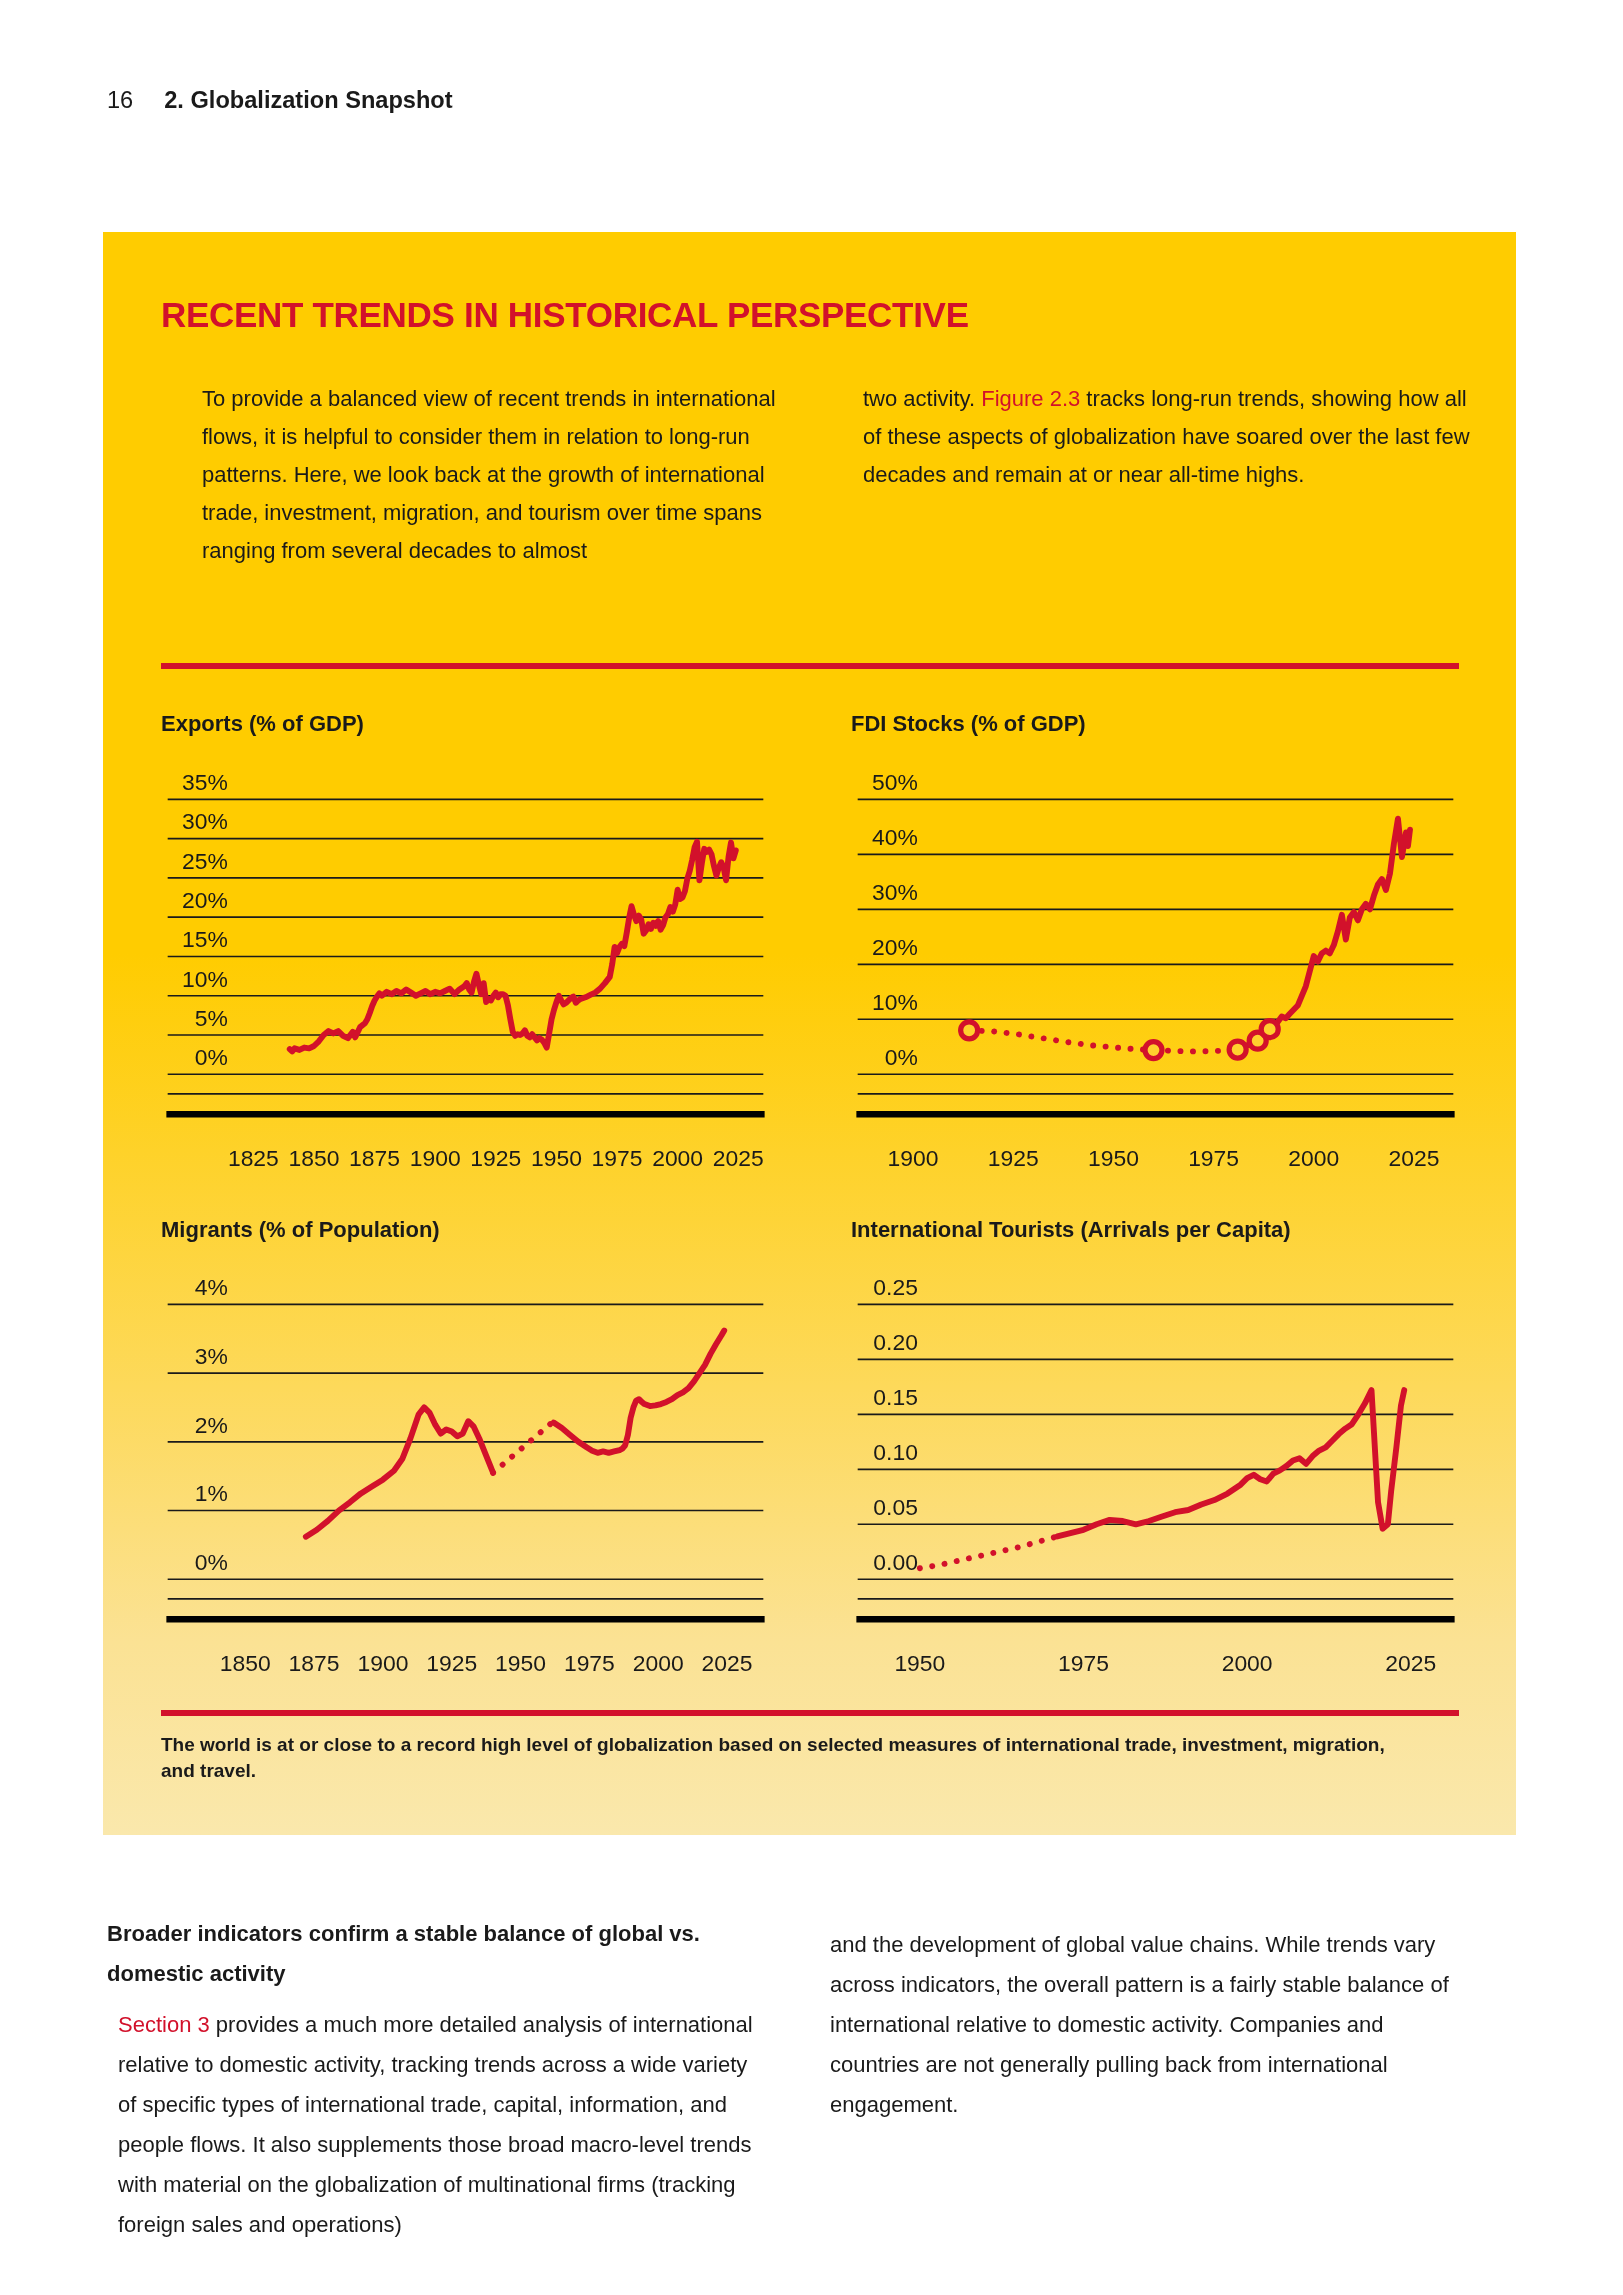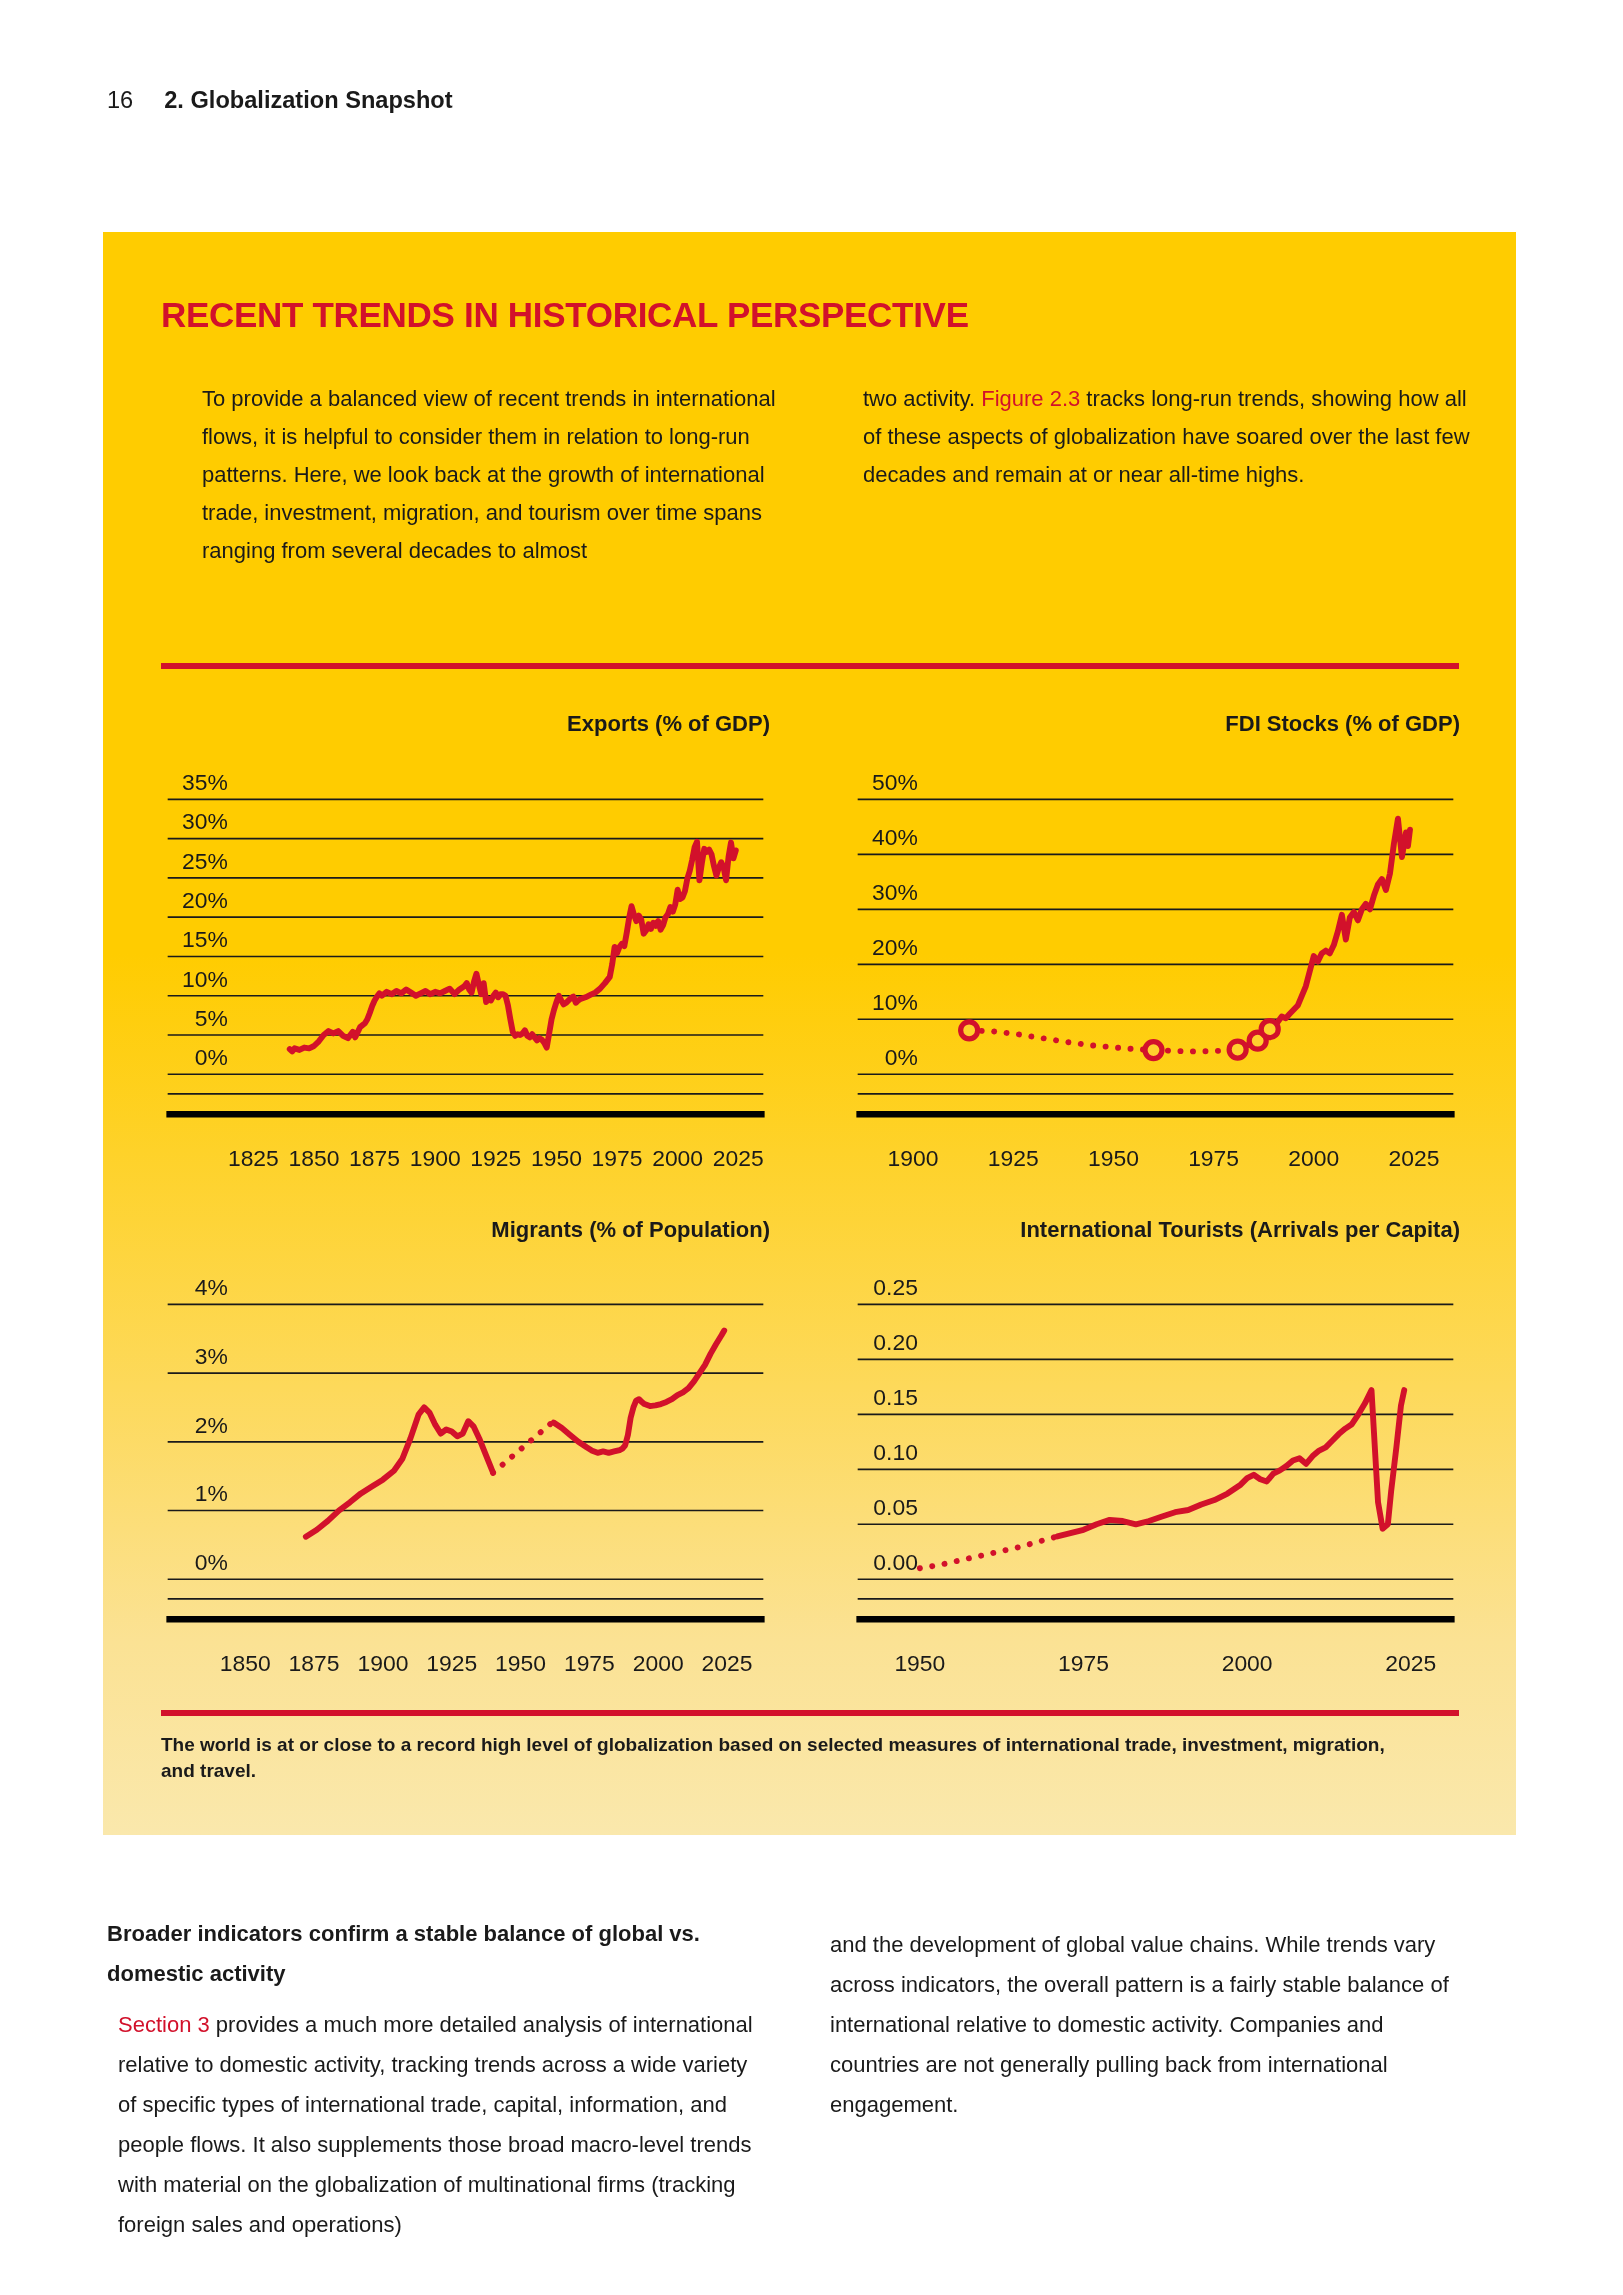--- a/index.html
+++ b/index.html
@@ -16,21 +16,21 @@
   .intro p{margin:0;}
   .redlink{color:#D2112B;font-weight:normal;}
   .figure-label{position:absolute;left:58px;top:390px;font-size:24px;font-weight:bold;color:#D2112B;letter-spacing:-0.2px;}
   .figure-label sup{font-size:60%;vertical-align:super;}
   .rule{position:absolute;left:58px;width:1298px;height:5.9px;background:#D2112B;}
   .rule.top{top:431px;}
   .rule.caption-rule{top:1478px;}
   .charts{position:absolute;left:58px;top:479px;width:1298px;display:grid;
           grid-template-columns:609px 609px;column-gap:81px;row-gap:38px;}
   .chart-block{width:609px;}
-  .chart-title{text-align:right;font-size:22px;font-weight:bold;color:#1a1a1a;height:29px;margin-bottom:6.5px;}
+  .chart-title{text-align:left;font-size:22px;font-weight:bold;color:#1a1a1a;height:29px;margin-bottom:6.5px;}
   .chart-canvas{width:609px;height:432px;}
   svg text{font-family:"Liberation Sans",sans-serif;}
   .caption{position:absolute;left:58px;top:1500px;width:1256px;font-size:19px;font-weight:bold;line-height:26px;color:#1a1a1a;}
   .below{position:absolute;left:107px;top:1914px;width:1413px;display:grid;grid-template-columns:660px 660px;column-gap:52px;
          font-size:22px;line-height:40px;}
   .below h3{margin:0;font-size:22px;line-height:40px;font-weight:bold;}
   .below p{margin:11px;}
 </style>
 </head>
 <body>

